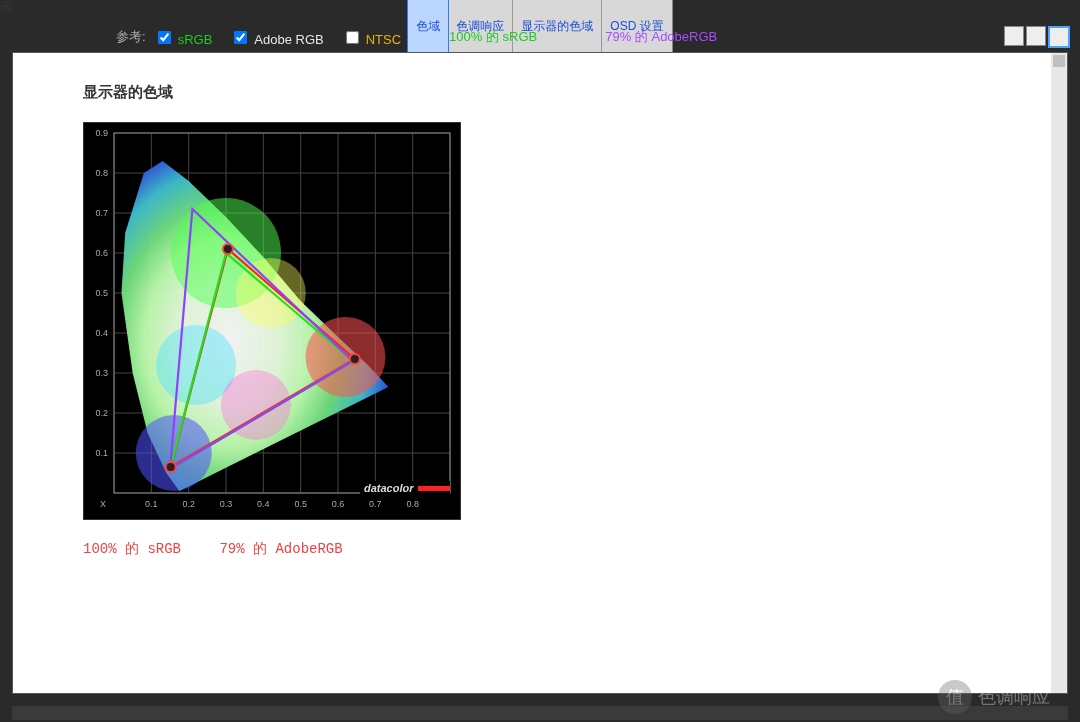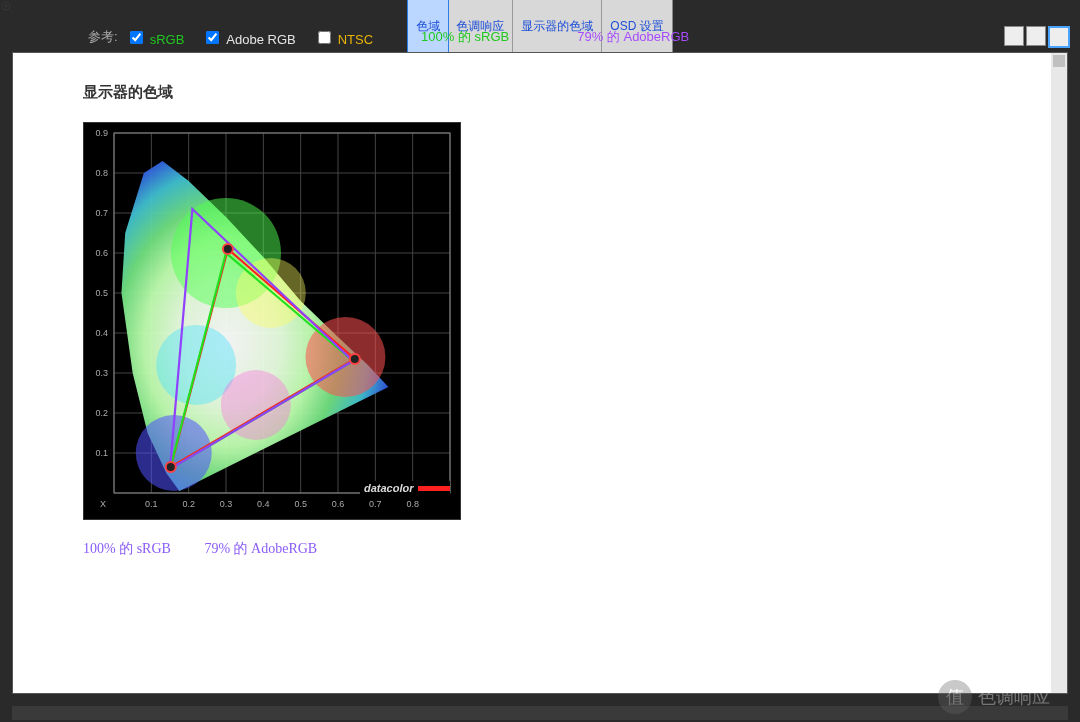--- a/index.html
+++ b/index.html
@@ -1,38 +1,38 @@
 <!DOCTYPE html>
 <html><head>
 <meta charset="utf-8">
 <style>
 html,body{margin:0;padding:0;width:1080px;height:722px;background:#2a2a2a;font-family:"Microsoft YaHei",Arial,sans-serif;font-size:13px;color:#ccc;overflow:hidden}
 .topbar{height:22px;background:#2a2a2a;display:flex;justify-content:center;align-items:flex-start}
 .tabs{display:flex;border:1px solid #888;border-top:none;background:#d8d8d8}
 .tab{padding:18px 8px;font-size:12px;color:#1d4ed8;border-right:1px solid #999;cursor:pointer}
 .tab:last-child{border-right:none}
 .tab.active{background:#bcd7ff;border:1px solid #2b7de9;margin:-1px}
-.optbar{height:30px;display:flex;align-items:center;padding-left:88px;gap:8px}
+.optbar{height:30px;display:flex;align-items:center;padding-left:116px;gap:8px}
 .optlabel{color:#aaa}
 .chk{display:flex;align-items:flex-end;gap:4px;margin-right:10px}
 .chk input{width:13px;height:13px}
 .srgb{color:#1fc91f}
 .argb{color:#e5e5e5}
 .ntsc{color:#eab308}
 .stat1{color:#1fc91f;margin-left:30px}
 .stat2{color:#a64dff;margin-left:60px}
 .zoom{margin-left:auto;margin-right:10px;display:flex;gap:2px}
 .zbtn{width:18px;height:18px;border:1px solid #888;background:#eee;display:flex;align-items:center;justify-content:center;cursor:pointer}
 .zbtn.sel{border:2px solid #4aa3ff}
 .content{position:relative;margin:0 12px 12px 12px;background:#fff;height:640px;border:1px solid #555;overflow:auto}
 .scrolltrack{position:absolute;right:0;top:0;bottom:0;width:16px;background:#e8e8e8}
 .scrollthumb{position:absolute;right:2px;top:2px;width:12px;height:12px;background:#c0c0c0}
 h3{font-weight:bold;font-size:15px;color:#333;margin:30px 0 20px 70px}
 .chartbox{margin-left:70px;width:376px;height:396px;background:#000;position:relative;border:1px solid #333}
-.caption{margin:20px 0 0 70px;font-family:Liberation Serif, serif;font-size:14px;color:#8b5cf6}
+.caption{margin:20px 0 0 70px;font-family:Liberation Mono, monospace;font-size:14px;color:#ef4444}
 .caption span{margin-right:30px}
 .watermark{position:absolute;right:30px;bottom:8px;opacity:.35;color:#fff;font-size:18px;display:flex;align-items:center;gap:6px}
 .wmcircle{width:34px;height:34px;border-radius:50%;background:#666;display:flex;align-items:center;justify-content:center;font-size:18px;color:#fff}
 .hscroll{position:absolute;left:12px;right:12px;bottom:2px;height:14px;background:#3a3a3a}
 svg{position:absolute;left:0;top:0}
 </style>
 </head>
 <body>
 
 <div class="topbar">

